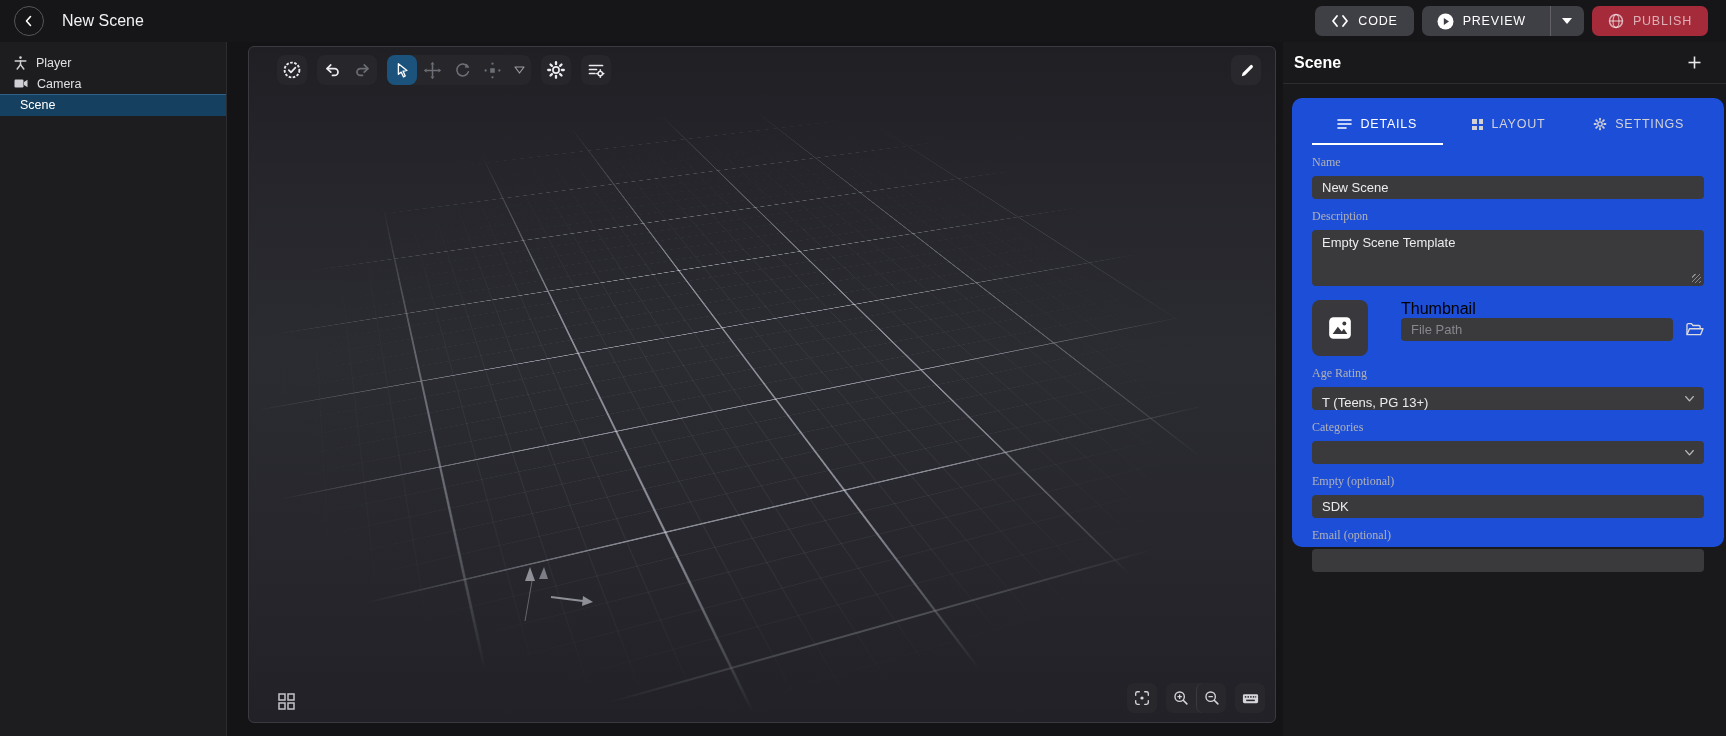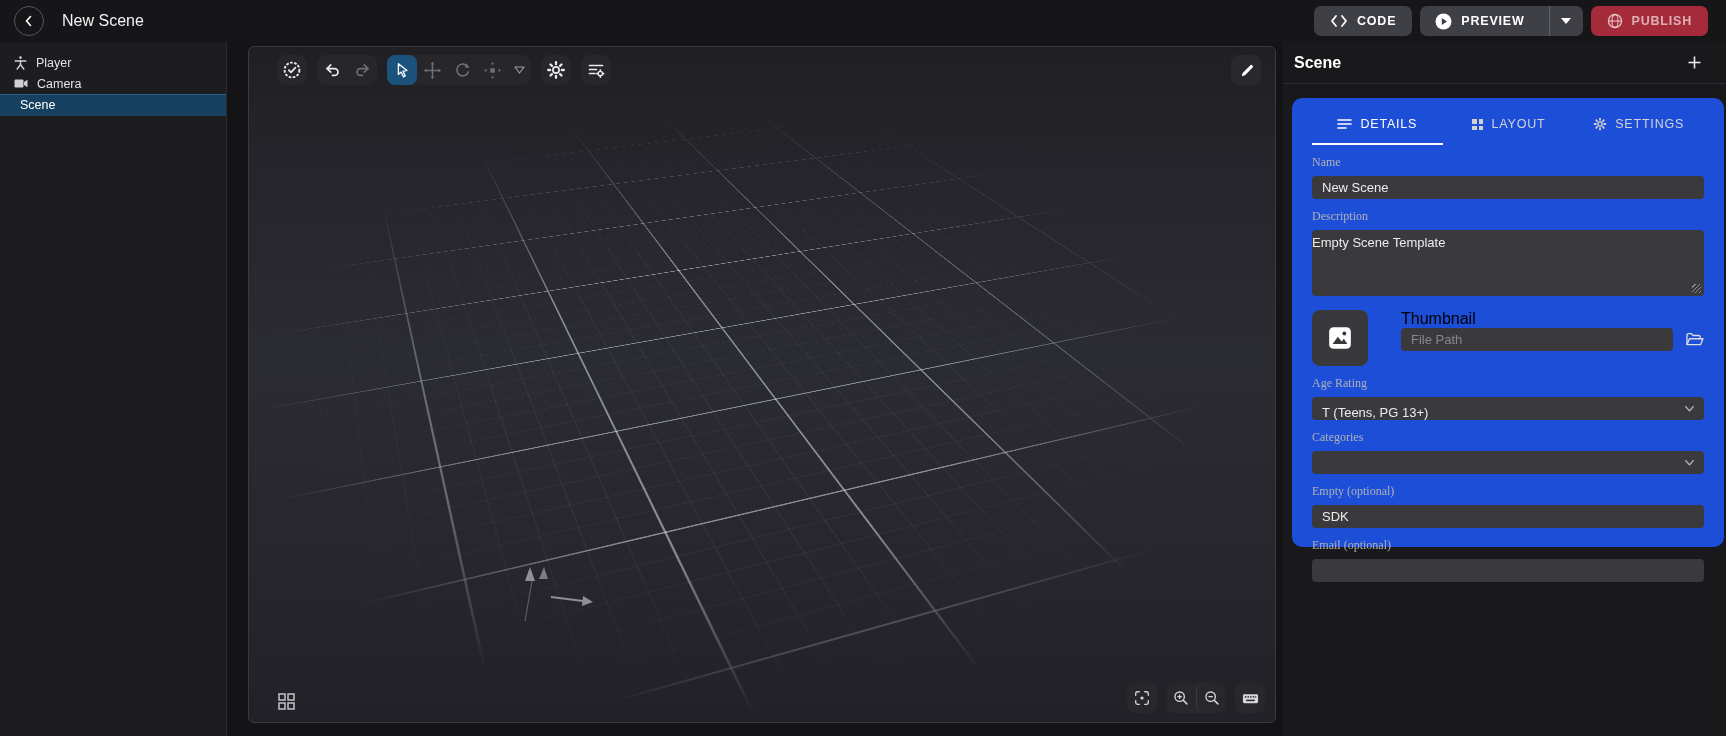--- a/index.html
+++ b/index.html
@@ -4,21 +4,21 @@
 <style>
   html,body{margin:0;padding:0;background:#0e0e10;}
   *{box-sizing:border-box;font-family:"Liberation Sans",sans-serif;}
   #app{position:relative;width:1726px;height:736px;background:#141416;overflow:hidden;}
 
   
   .topbar{position:absolute;left:0;top:0;width:100%;height:42px;background:#161618;display:flex;align-items:center;padding:0 18px 0 14px;}
   .back-btn{width:30px;height:30px;border-radius:50%;border:1px solid #55555b;background:transparent;display:flex;align-items:center;justify-content:center;color:#fff;cursor:pointer;flex:none;}
   .topbar-title{margin-left:18px;font-size:16px;font-weight:500;color:#f2f2f4;}
   .topbar-actions{margin-left:auto;display:flex;align-items:center;gap:8px;}
-  .btn{height:30px;border:none;border-radius:7px;background:#3f3f46;color:#fff;display:flex;align-items:center;gap:9px;padding:0 16px;font-size:12.5px;font-weight:700;letter-spacing:.8px;cursor:pointer;}
+  .btn{height:30px;border:none;border-radius:7px;background:#3f3f46;color:#fff;display:flex;align-items:center;gap:9px;padding:0 16px;font-size:12.5px;font-weight:400;letter-spacing:.8px;cursor:pointer;}
   .btn-preview{padding:0;overflow:hidden;}
   .preview-main{display:flex;align-items:center;gap:9px;height:100%;padding:0 15px;cursor:pointer;}
   .preview-caret{width:34px;height:100%;display:flex;align-items:center;justify-content:center;border-left:1px solid rgba(255,255,255,.18);cursor:pointer;}
   .btn-publish{background:#a52a3a;color:rgba(255,255,255,.62);}
 
   
   .sidebar{position:absolute;left:0;top:42px;width:227px;bottom:0;background:#1d1d20;border-right:1px solid #2c2c30;padding-top:10px;}
   .tree-item{height:21px;display:flex;align-items:center;gap:9px;padding-left:14px;font-size:12.5px;color:#e0e0e3;cursor:pointer;}
   .tree-item .ticon{display:flex;align-items:center;color:#cfcfd4;}
   .tree-item.selected{background:#15405f;height:22px;padding-left:20px;box-shadow:inset 0 1px 0 rgba(92,160,220,.35);color:#fff;}
@@ -58,21 +58,21 @@
   .insp-title{font-size:16px;font-weight:700;color:#fff;}
   .plus-btn{background:none;border:none;color:#e8e8ea;display:flex;align-items:center;cursor:pointer;padding:0;}
   .insp-card{position:absolute;left:9px;right:2px;top:56px;height:449px;background:#1d4ed8;border-radius:10px;padding:0 20px;}
   .tabs{display:flex;padding-top:8px;}
   .tab{flex:1;display:flex;align-items:center;justify-content:center;gap:8px;padding:11px 0 12px;font-size:12.5px;letter-spacing:.8px;color:#d2d2d6;border-bottom:2px solid transparent;cursor:pointer;background:none;border-top:none;border-left:none;border-right:none;}
   .tab.active{color:#fff;border-bottom:2px solid #fff;}
   .field{margin-top:10px;}
   .field > .flabel{display:block;font-size:12px;color:#b2b2b6;margin-bottom:6px;font-family:Liberation Serif, serif;}
   .input{display:block;width:100%;height:23px;background:#3a3a3d;border:none;border-radius:4px;color:#ececee;font-size:13px;padding:0 10px;outline:none;}
   .input::placeholder{color:#87878c;}
-  textarea.input{height:66px;padding:5px 0;resize:none;background-image:repeating-linear-gradient(135deg,transparent 0 2px,#8a8a8f 2px 3px,transparent 3px 5px,#8a8a8f 5px 6px,transparent 6px);background-repeat:no-repeat;background-position:right 3px bottom 3px;background-size:9px 9px;}
+  textarea.input{height:56px;padding:5px 10px;resize:none;background-image:repeating-linear-gradient(135deg,transparent 0 2px,#8a8a8f 2px 3px,transparent 3px 5px,#8a8a8f 5px 6px,transparent 6px);background-repeat:no-repeat;background-position:right 3px bottom 3px;background-size:9px 9px;}
   .thumb-row{display:flex;gap:33px;margin-top:14px;}
   .thumb-btn{flex:none;width:56px;height:56px;background:#39393d;border:none;border-radius:8px;display:flex;align-items:center;justify-content:center;cursor:pointer;}
   .thumb-col{flex:1;min-width:0;}
   .file-row{display:flex;align-items:center;gap:12px;}
   .file-row .input{flex:1;width:auto;}
   .folder-btn{background:none;border:none;color:#dcdcde;display:flex;cursor:pointer;padding:0;flex:none;}
   .selectbox{position:relative;display:flex;align-items:flex-end;width:100%;height:23px;background:#3a3a3d;border-radius:4px;color:#ececee;font-size:13px;padding:0 28px 0 10px;cursor:pointer;}
   .selectbox .chev{position:absolute;right:7px;top:4px;color:#b9b9bd;}
 </style>
 </head>

